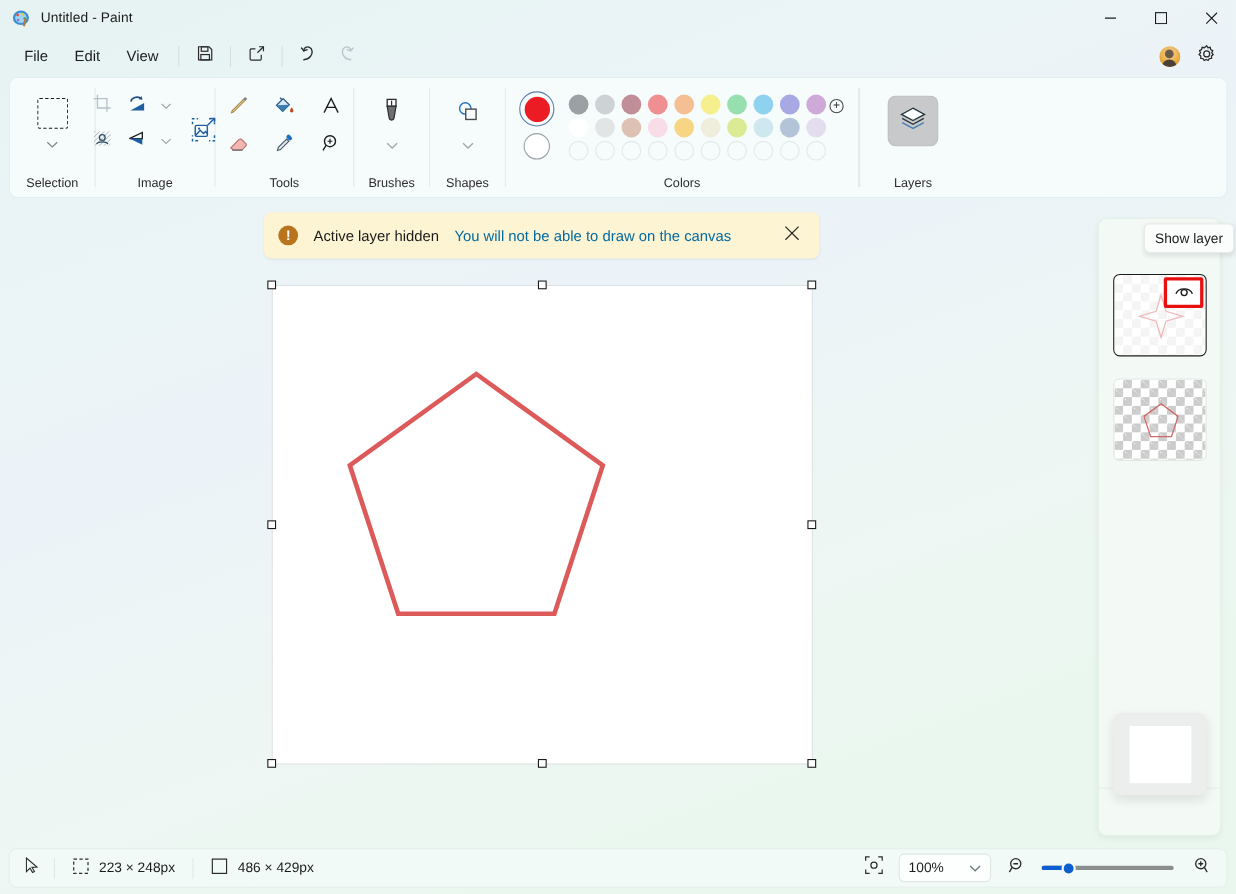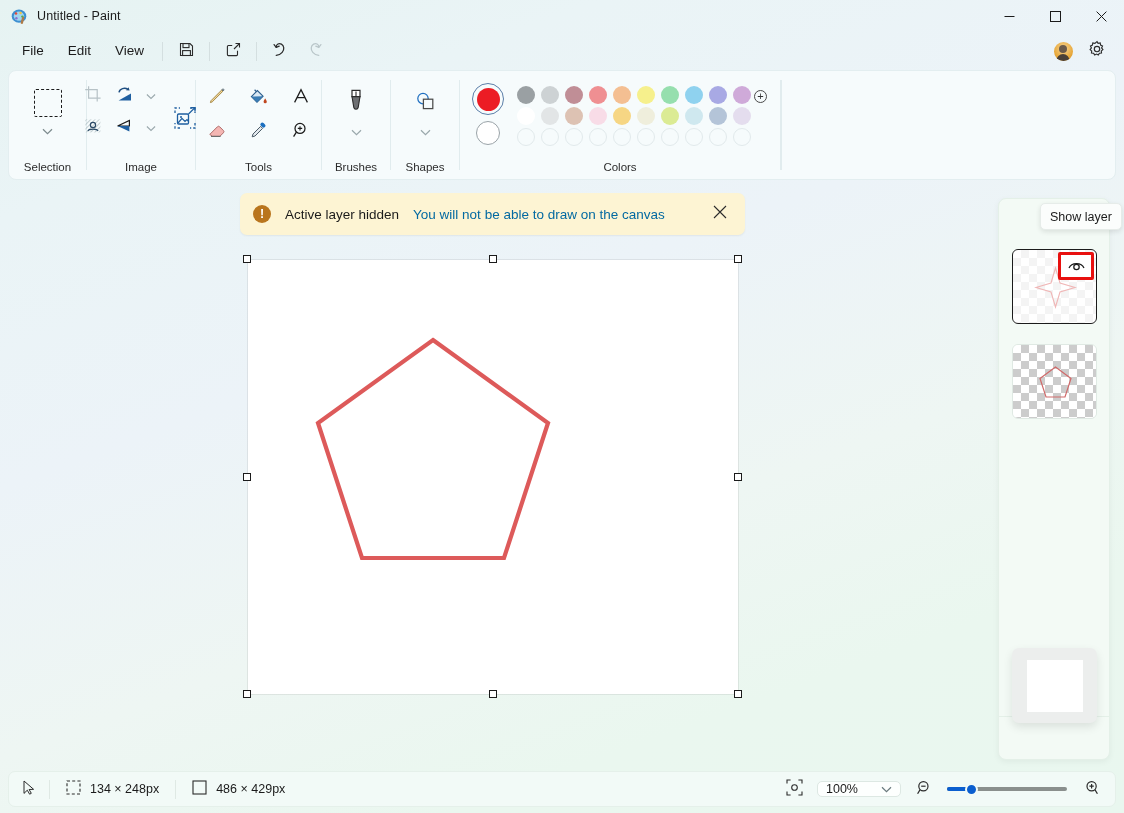--- a/index.html
+++ b/index.html
@@ -208,21 +208,21 @@
   .statusbar {
     position: absolute; left: 8px; bottom: 6px; width: 1108px; height: 36px;
     background: #f2faf7; border-radius: 7px; border: 1px solid #e5f0ea;
     display:flex; align-items:center;
   }
   .sb-cursor { width: 40px; display:flex; align-items:center; justify-content:center; }
   .sb-sep { width: 1px; height: 19px; background: #dfe9e4; }
   .sb-item { display:flex; align-items:center; gap: 9px; padding: 0 16px; font-size: 12.5px; color: #1b1b1b; }
   .sb-right { margin-left:auto; display:flex; align-items:center; gap: 10px; padding-right: 12px; }
   .zoom-select {
-    width: 84px; height: 16px; background:#fdfffe; border: 1px solid #dde8e3; border-radius: 5px;
+    width: 84px; height: 26px; background:#fdfffe; border: 1px solid #dde8e3; border-radius: 5px;
     display:flex; align-items:center; justify-content:space-between; padding: 0 8px;
     font-size: 12.5px; color:#1b1b1b;
   }
   .zoom-slider { position: relative; width: 120px; height: 18px; display:flex; align-items:center; }
   .zs-track { position:absolute; left:0; right:0; height: 3.5px; background: #8a8f8d; border-radius: 2px; }
   .zs-fill { position:absolute; left:0; width: 24px; height: 3.5px; background: #0b5ecf; border-radius: 2px; }
   .zs-thumb {
     position:absolute; left: 18px; width: 13px; height: 13px; border-radius: 50%;
     background: #0b5ecf; border: 2.5px solid #f2faf7;
   }
@@ -615,20 +615,32 @@
         <span class="wheel-plus">+</span>
       </div>
       <div class="glabel">Colors</div>
     </div>
 
     <div class="gdiv"></div>
 
 
     <div class="gdiv"></div>
 
+    <div class="rgroup g-layers">
+      <div class="big-btn active">
+        <span>
+          <svg width="26" height="26" viewBox="0 0 26 26" fill="none">
+            <path d="M13 3.4 L23.4 9 L13 14.6 L2.6 9 Z" fill="#fbfdfe" stroke="#2b3a42" stroke-width="1.3"></path>
+            <path d="M3.2 12.6 L13 18 L22.8 12.6" stroke="#2b3a42" stroke-width="1.3"></path>
+            <path d="M3.2 16.4 L13 21.8 L22.8 16.4" stroke="#4a7fb5" stroke-width="1.3"></path>
+          </svg>
+        </span>
+      </div>
+      <div class="glabel">Layers</div>
+    </div>
   </div>
 
   <div class="banner">
     <span class="warn-icon">!</span>
     <span class="banner-title">Active layer hidden</span>
     <span class="banner-msg">You will not be able to draw on the canvas</span>
     <div class="banner-close">
       <span>
         <svg width="14" height="14" viewBox="0 0 14 14">
             <path d="M1 1 L13 13 M13 1 L1 13" stroke="#2b2b2b" stroke-width="1.1"></path>
@@ -694,21 +706,21 @@
           </svg>
       </span>
     </div>
     <div class="sb-sep"></div>
     <div class="sb-item">
       <span>
         <svg width="15" height="15" viewBox="0 0 15 15" fill="none" stroke="#2b2b2b" stroke-width="1.1" stroke-dasharray="3 2.2">
             <rect x="1" y="1" width="13" height="13"></rect>
           </svg>
       </span>
-      <span>134 × 248px</span>
+      <span>223 × 248px</span>
     </div>
     <div class="sb-sep"></div>
     <div class="sb-item">
       <span>
         <svg width="15" height="15" viewBox="0 0 15 15" fill="none" stroke="#2b2b2b" stroke-width="1.1">
             <rect x="1" y="1" width="13" height="13"></rect>
           </svg>
       </span>
       <span>486 × 429px</span>
     </div>

